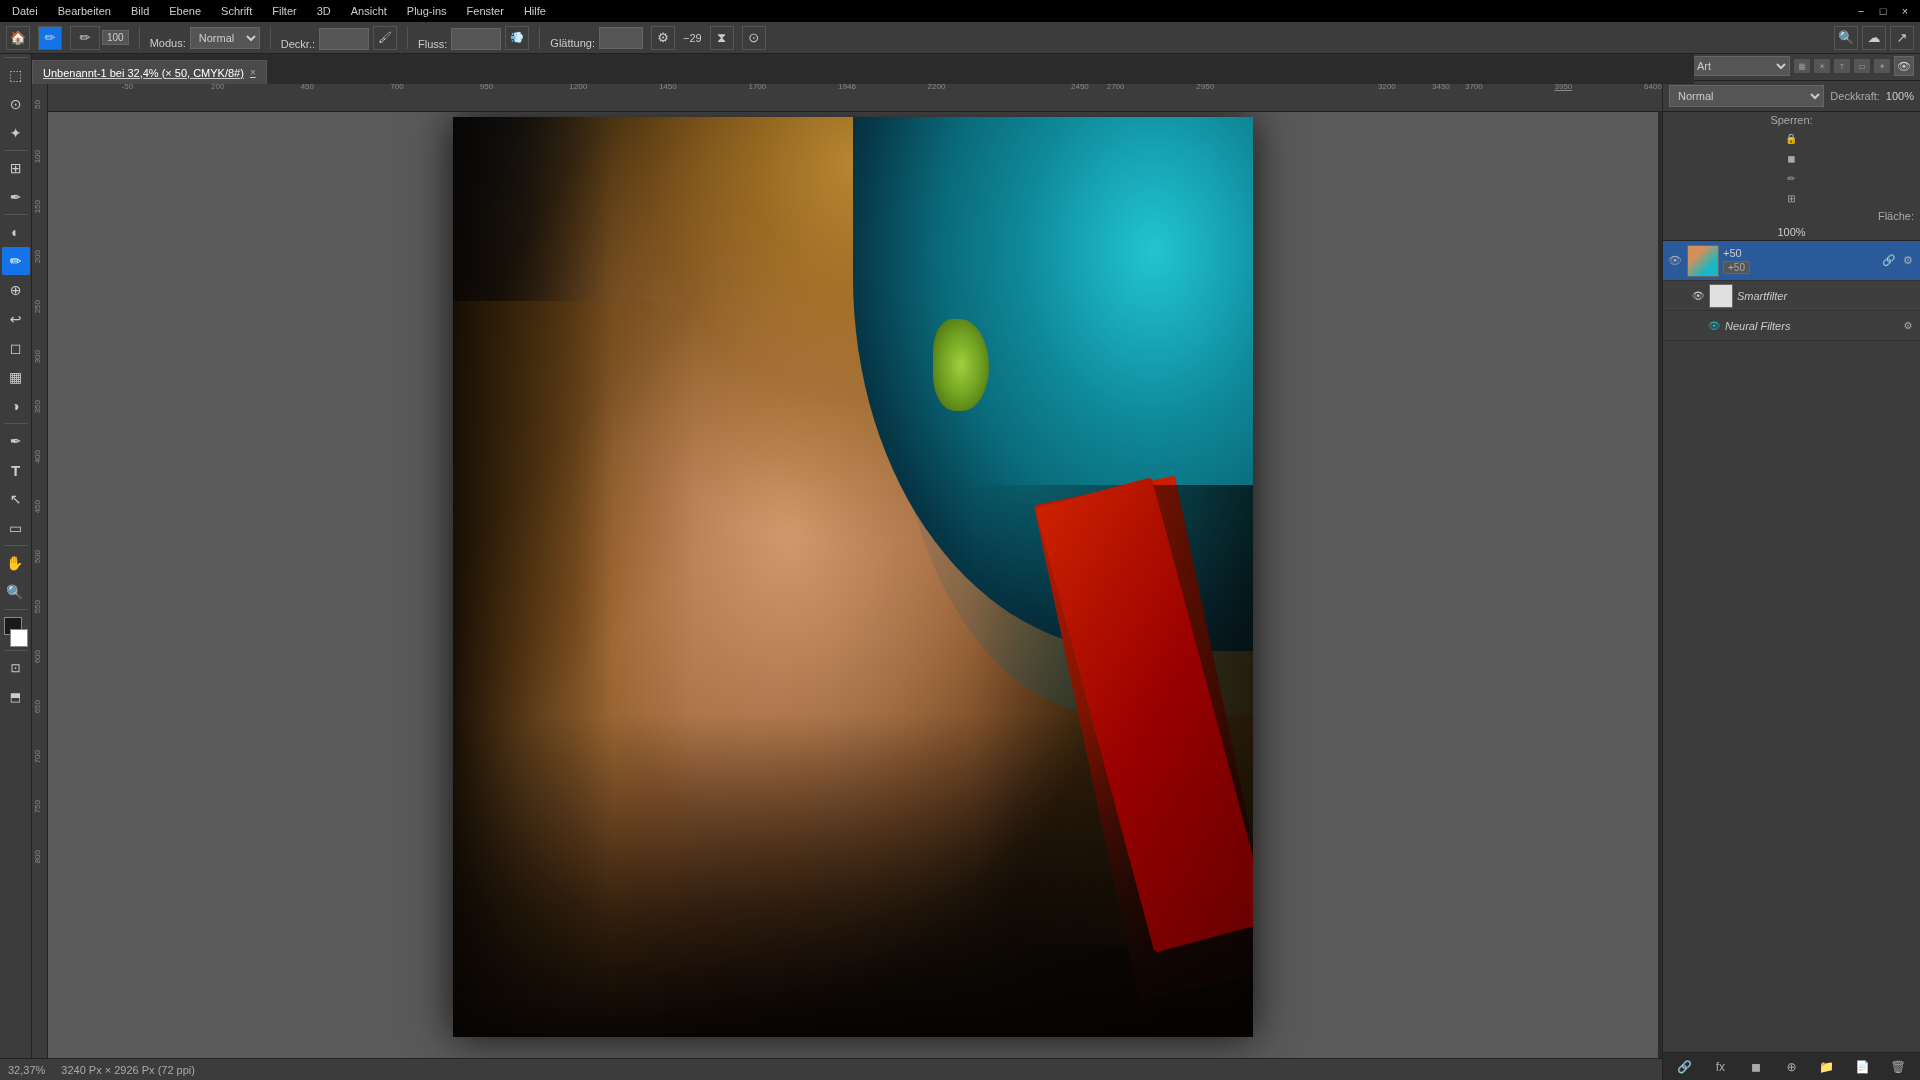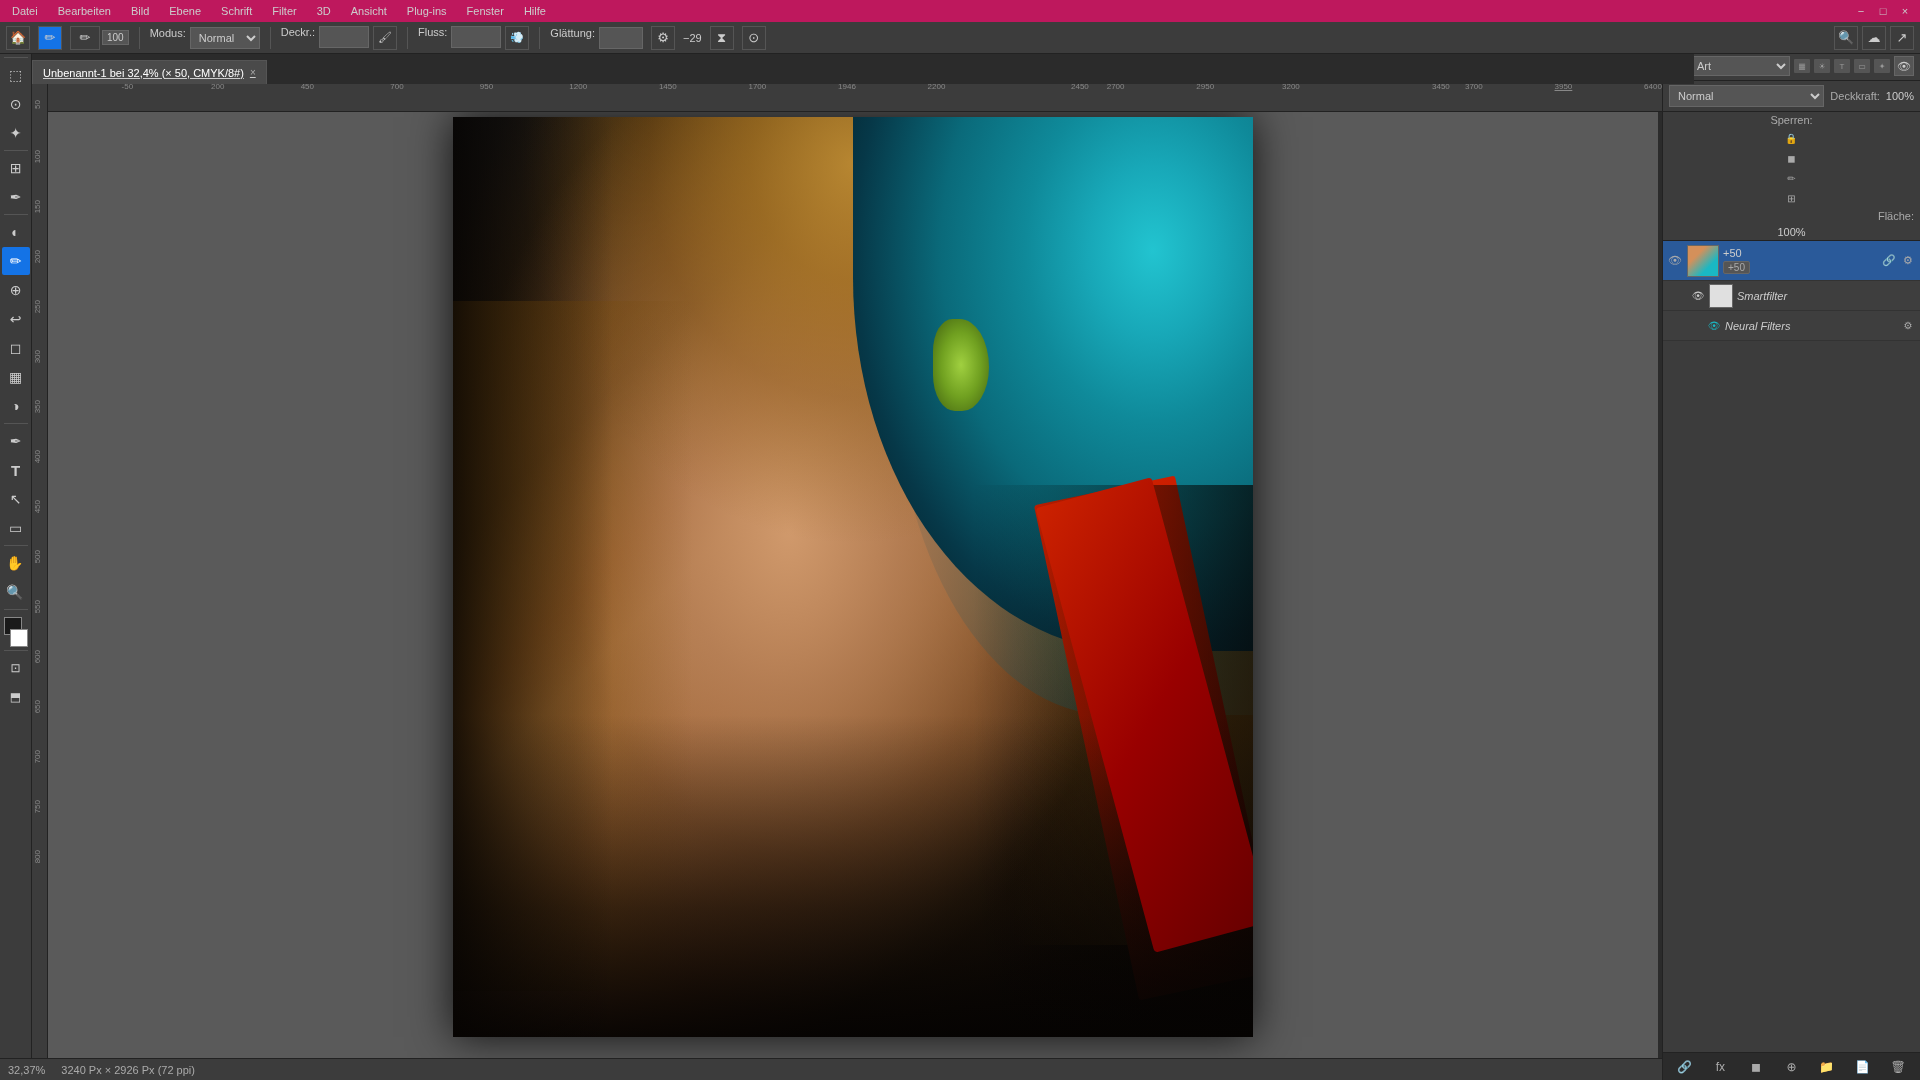--- a/index.html
+++ b/index.html
@@ -10,21 +10,21 @@
       font-family: Arial, sans-serif;
       font-size: 11px;
       color: #ccc;
       overflow: hidden;
     }
 
     
     #title-bar {
       width: 100%;
       height: 22px;
-      background: #be185d;
+      background: #000000;
       display: flex;
       align-items: center;
       justify-content: space-between;
       padding: 0 8px;
       position: absolute;
       top: 0;
       left: 0;
       z-index: 100;
     }
     #title-bar-left {
@@ -64,21 +64,21 @@
       padding: 0 6px;
       gap: 8px;
       position: absolute;
       top: 22px;
       left: 0;
       z-index: 99;
       border-bottom: 1px solid #222;
     }
     .options-item {
       display: flex;
-      align-items: flex-start;
+      align-items: flex-end;
       gap: 4px;
       font-size: 11px;
       color: #ccc;
     }
     .options-select {
       background: #555;
       border: 1px solid #666;
       color: #ccc;
       font-size: 11px;
       padding: 2px 4px;
@@ -774,21 +774,21 @@
       <span class="ruler-label" style="left: 358.242px;">700</span>
       <span class="ruler-label" style="left: 447.802px;">950</span>
       <span class="ruler-label" style="left: 537.363px;">1200</span>
       <span class="ruler-label" style="left: 626.923px;">1450</span>
       <span class="ruler-label" style="left: 716.484px;">1700</span>
       <span class="ruler-label" style="left: 806.044px;">1946</span>
       <span class="ruler-label" style="left: 895.604px;">2200</span>
       <span class="ruler-label" style="left: 1039px;">2450</span>
       <span class="ruler-label" style="left: 1074.73px;">2700</span>
       <span class="ruler-label" style="left: 1164.29px;">2950</span>
-      <span class="ruler-label" style="left: 1206px; padding-left: 44px;">3200</span>
+      <span class="ruler-label" style="left: 1302px; padding-left: 44px;">3200</span>
       <span class="ruler-label" style="left: 1400px;">3450</span>
       <span class="ruler-label" style="left: 1432.97px;">3700</span>
       <span class="ruler-label" style="left: 1522.53px; text-decoration: underline;">3950</span>
       <span class="ruler-label" style="left: 1612.09px;">6400</span>
     </div>
 </div>
 
 <div id="ruler-v">
     <span style="position: absolute; font-size: 8px; color: rgb(136, 136, 136); top: 20px; left: 1px; writing-mode: vertical-rl; transform: rotate(180deg);">50</span>
     <span style="position: absolute; font-size: 8px; color: rgb(136, 136, 136); top: 70px; left: 1px; writing-mode: vertical-rl; transform: rotate(180deg);">100</span>

